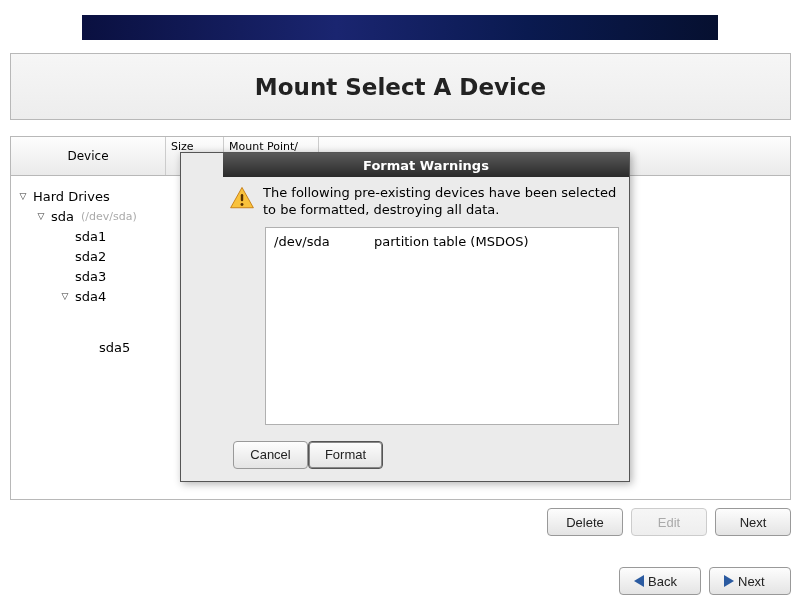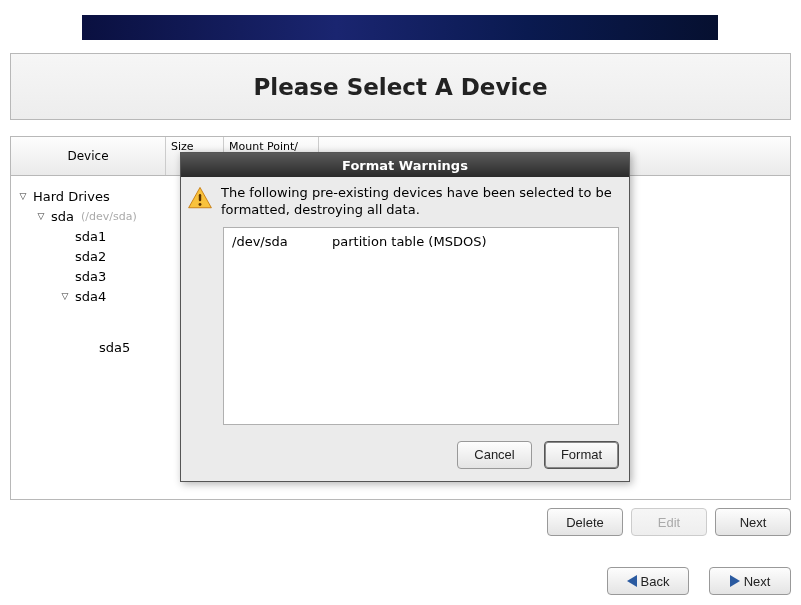--- a/index.html
+++ b/index.html
@@ -131,21 +131,21 @@
       align-items: center;
       gap: 4px;
     }
     button.btn:disabled {
       color: #aaa;
       background: linear-gradient(to bottom, #f6f6f6, #eee);
       border-color: #ccc;
       cursor: default;
     }
     button.btn.wide { min-width: 76px; justify-content: center; }
-    button.btn.nav { min-width: 82px; justify-content: center; margin-left: 12px; }
+    button.btn.nav { min-width: 82px; justify-content: flex-start; }
     .arrow-left {
       width: 0; height: 0;
       border-top: 6px solid transparent;
       border-bottom: 6px solid transparent;
       border-right: 10px solid #2a5aa0;
     }
     .arrow-right {
       width: 0; height: 0;
       border-top: 6px solid transparent;
       border-bottom: 6px solid transparent;
@@ -153,20 +153,21 @@
     }
     
     .dialog {
       position: absolute;
       top: 152px;
       left: 180px;
       width: 450px;
       background: #ebebeb;
       border: 1px solid #555;
       box-shadow: 2px 2px 8px rgba(0,0,0,0.3);
+      padding-left: 42px;
     }
     .dialog-title {
       height: 24px;
       background: linear-gradient(to bottom, #5a5a5a, #2a2a2a);
       color: #fff;
       font-weight: bold;
       font-size: 13px;
       display: flex;
       align-items: center;
       justify-content: center;
@@ -191,40 +192,39 @@
       height: 198px;
       background: #fff;
       border: 1px solid #b0b0b0;
       padding: 6px 8px;
       font-size: 13px;
     }
     .device-list-row { display: flex; }
     .device-list-row .dcol1 { width: 100px; }
     .dialog-buttons {
       display: flex;
-      justify-content: flex-end;
-      gap: 12px;
+      gap: 0;
       padding: 6px 10px 12px;
     }
     .dialog-buttons button.btn {
       min-width: 75px;
       justify-content: center;
     }
     .dialog-buttons button.default {
       border: 1px solid #555;
       box-shadow: 0 0 0 1px #888 inset;
     }
   </style>
 </head>
 <body>
 
 <div class="topbar"></div>
 
 <div class="header-panel">
-  <h1>Please Select A Device</h1>
+  <h1>Mount Select A Device</h1>
 </div>
 
 <div class="column-headers">
   <div class="col-device">Device</div>
   <div class="col-size">Size</div>
   <div class="col-mount">Mount Point/</div>
   <div class="col-rest"></div>
 </div>
 
 <div class="tree-panel">

